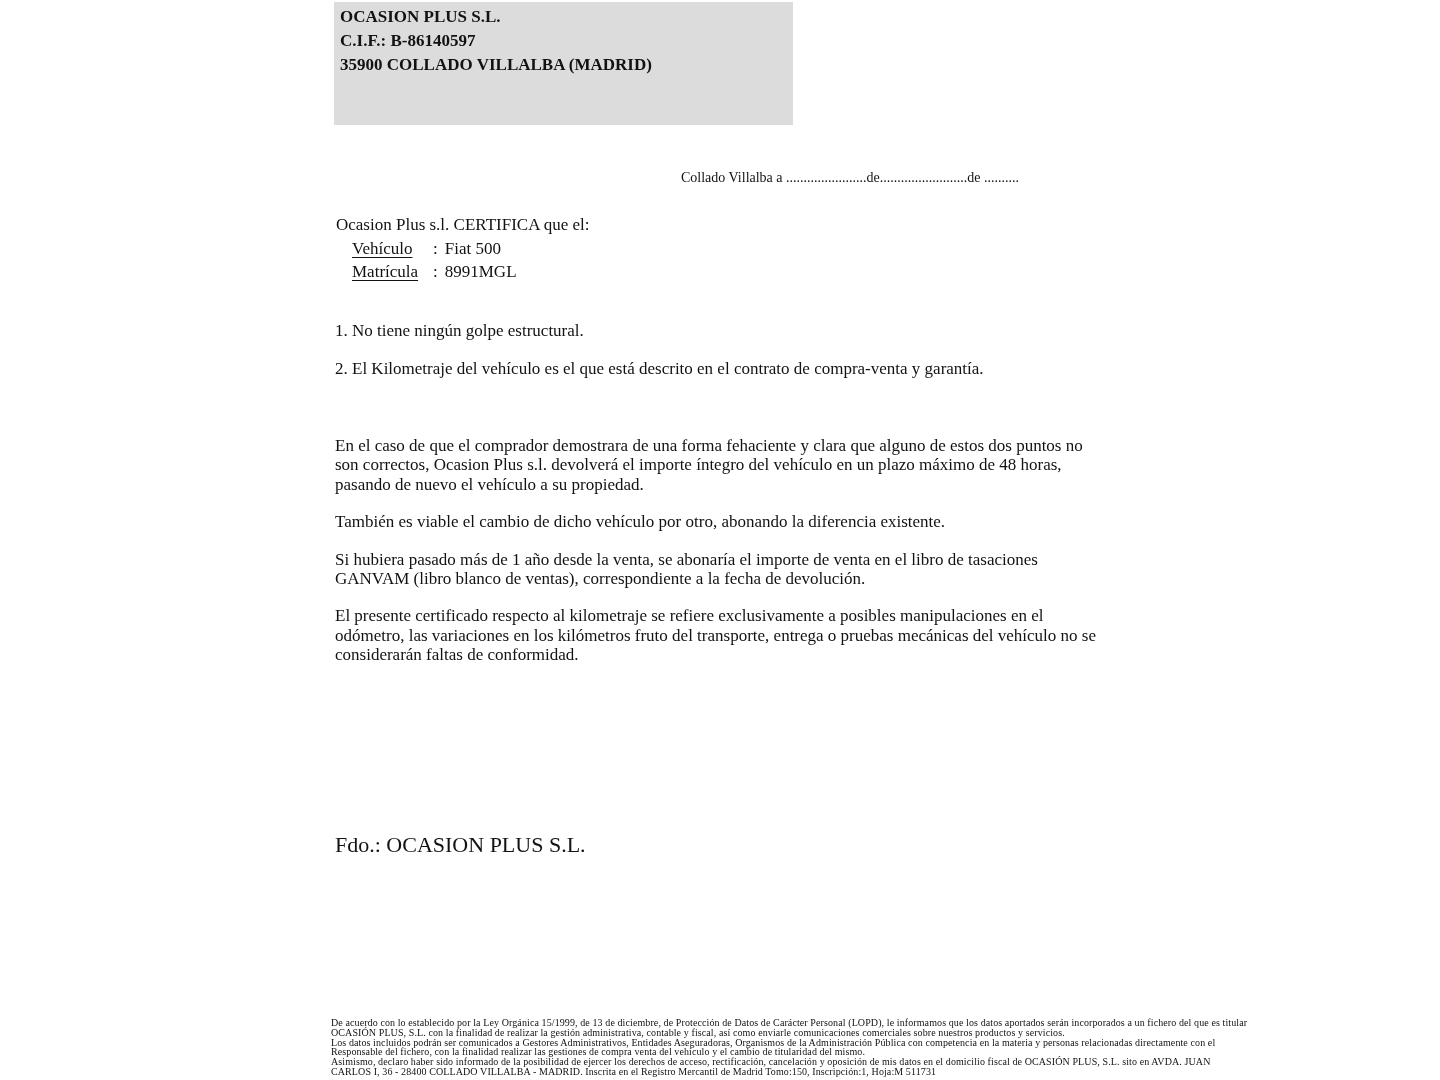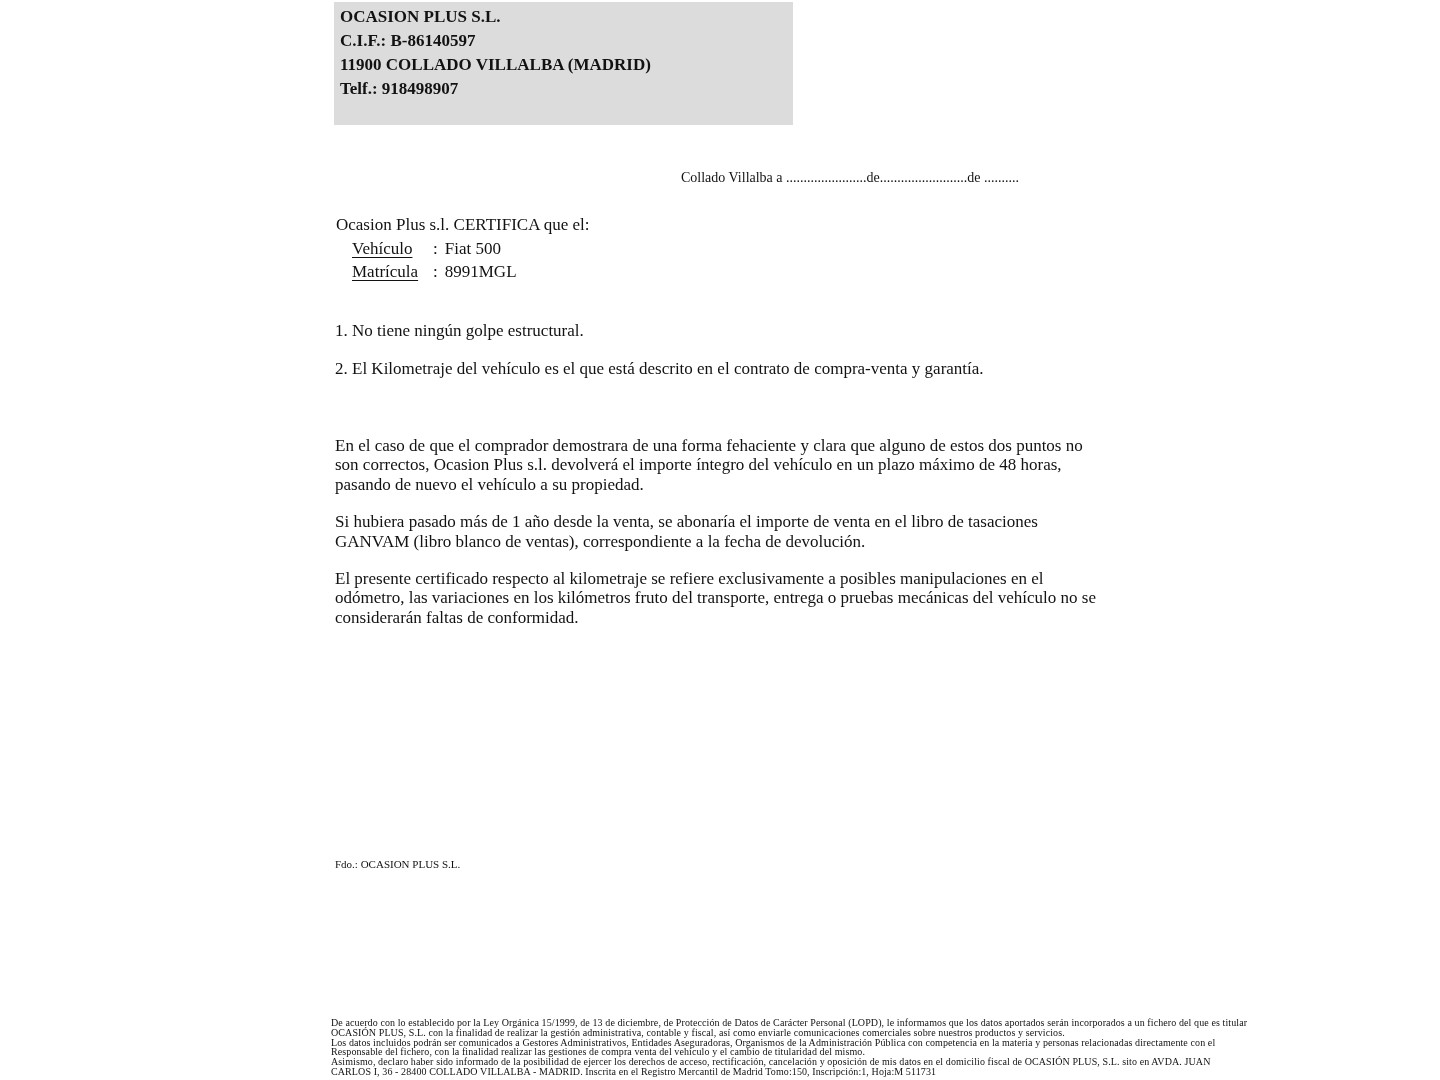--- a/index.html
+++ b/index.html
@@ -78,22 +78,22 @@
     width: 763px;
     font-size: 17px;
     line-height: 19.4px;
   }
   .paragraphs p {
     margin: 0 0 18px 0;
   }
   .signature {
     position: absolute;
     left: 335px;
-    top: 858px;
-    font-size: 11px;
+    top: 832px;
+    font-size: 22px;
     white-space: nowrap;
   }
   .legal-footer {
     position: absolute;
     left: 331px;
     top: 1018px;
     width: 780px;
     font-size: 10px;
     line-height: 9.8px;
     letter-spacing: 0.1px;
@@ -103,22 +103,21 @@
   }
 </style>
 </head>
 <body>
 
 <div class="page">
 
   <div class="company-box">
     <div>OCASION PLUS S.L.</div>
     <div>C.I.F.: B-86140597</div>
-    <div>11900 COLLADO VILLALBA (MADRID)</div>
-    <div>Telf.: 918498907</div>
+    <div>35900 COLLADO VILLALBA (MADRID)</div>
   </div>
 
   <div class="date-line">Collado Villalba a .......................de.........................de ..........</div>
 
   <div class="cert-block">
     <div>Ocasion Plus s.l. CERTIFICA que el:</div>
     <div class="cert-field">
       <span class="label-wrap"><span>Vehículo</span></span>
       <span class="sep">:</span>
       <span>Fiat 500</span>
@@ -130,20 +129,21 @@
     </div>
   </div>
 
   <div class="conditions">
     <div class="condition">1. No tiene ningún golpe estructural.</div>
     <div class="condition">2. El Kilometraje del vehículo es el que está descrito en el contrato de compra-venta y garantía.</div>
   </div>
 
   <div class="paragraphs">
     <p>En el caso de que el comprador demostrara de una forma fehaciente y clara que alguno de estos dos puntos no son correctos, Ocasion Plus s.l. devolverá el importe íntegro del vehículo en un plazo máximo de 48 horas, pasando de nuevo el vehículo a su propiedad.</p>
+    <p>También es viable el cambio de dicho vehículo por otro, abonando la diferencia existente.</p>
     <p>Si hubiera pasado más de 1 año desde la venta, se abonaría el importe de venta en el libro de tasaciones GANVAM (libro blanco de ventas), correspondiente a la fecha de devolución.</p>
     <p>El presente certificado respecto al kilometraje se refiere exclusivamente a posibles manipulaciones en el odómetro, las variaciones en los kilómetros fruto del transporte, entrega o pruebas mecánicas del vehículo no se considerarán faltas de conformidad.</p>
   </div>
 
   <div class="signature">Fdo.: OCASION PLUS S.L.</div>
 
   <div class="legal-footer">
     <div>De acuerdo con lo establecido por la Ley Orgánica 15/1999, de 13 de diciembre, de Protección de Datos de Carácter Personal (LOPD), le informamos que los datos aportados serán incorporados a un fichero del que es titular</div>
     <div>OCASIÓN PLUS, S.L. con la finalidad de realizar la gestión administrativa, contable y fiscal, así como enviarle comunicaciones comerciales sobre nuestros productos y servicios.</div>
     <div>Los datos incluidos podrán ser comunicados a Gestores Administrativos, Entidades Aseguradoras, Organismos de la Administración Pública con competencia en la materia y personas relacionadas directamente con el</div>

